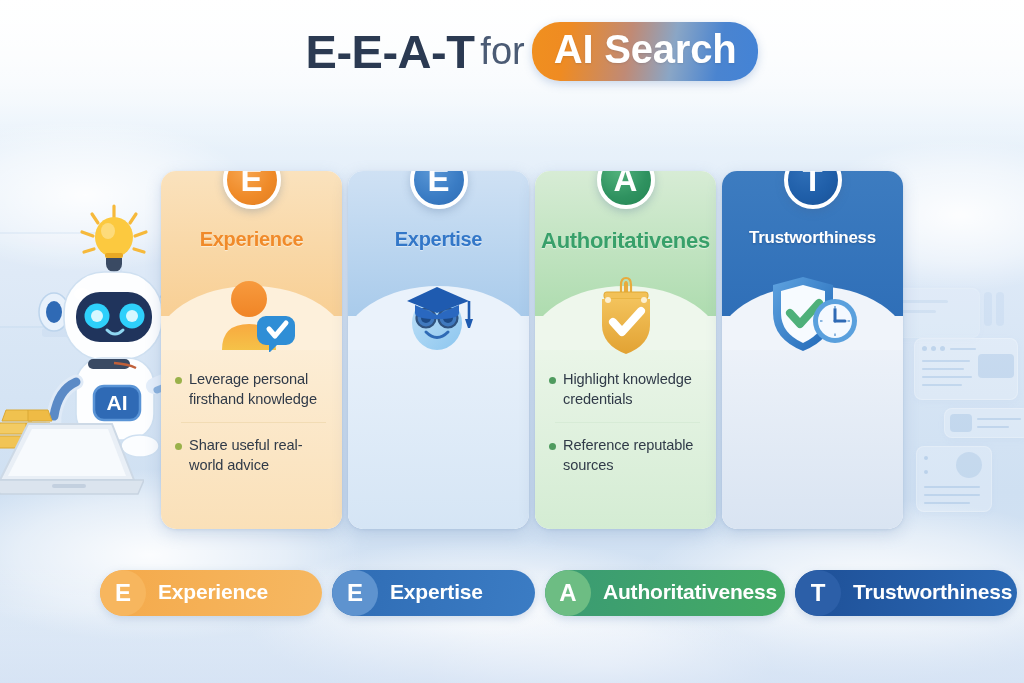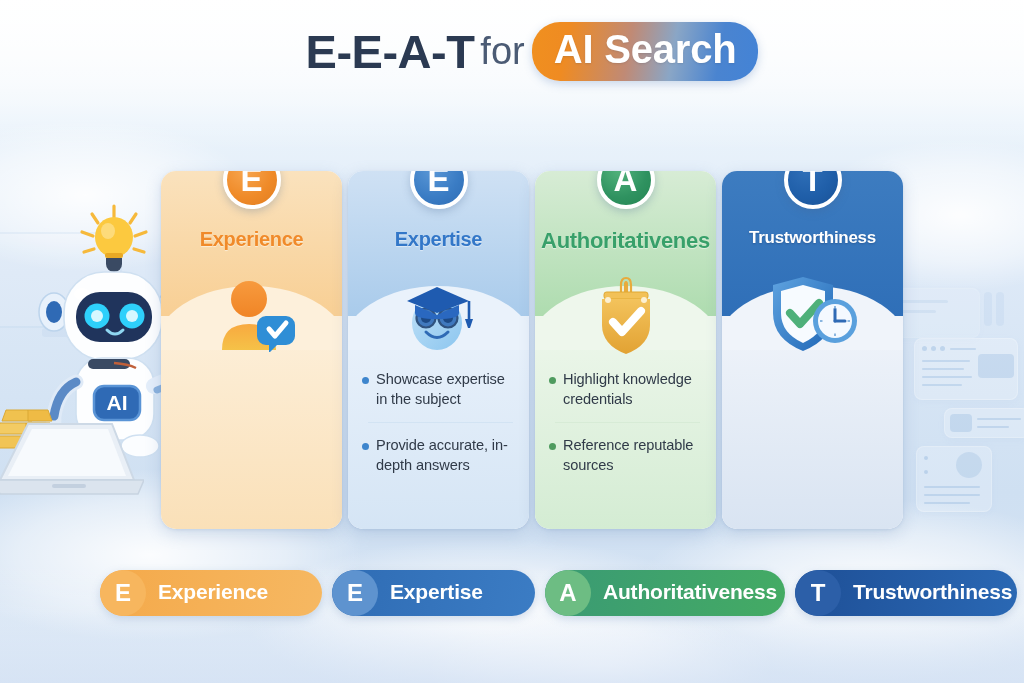--- a/index.html
+++ b/index.html
@@ -333,20 +333,31 @@
             <linearGradient id="gOr2" x1="0" y1="0" x2="0" y2="1">
               <stop offset="0" stop-color="#f8a93f"></stop>
                 <stop offset="1" stop-color="#f5c248"></stop>
             </linearGradient>
           </defs>
           <path d="M62 38 h20 a9 9 0 0 1 9 9 v11 a9 9 0 0 1 -9 9 h-9 l-8 8 v-8 h-3 a9 9 0 0 1 -9 -9 v-11 a9 9 0 0 1 9 -9 z" fill="#2f8ed6"></path>
           <path d="M65 51 l6 7 l11 -13" stroke="#ffffff" stroke-width="5" fill="none" stroke-linecap="round" stroke-linejoin="round"></path>
         </svg>
       </div>
 
+      <div class="bullets">
+        <div class="bl">
+          <span class="dot" style="background:#9ab14a;"></span>
+          <span class="txt">Leverage personal firsthand knowledge</span>
+        </div>
+        <div class="bl-div" style="background:#f2dcb4;"></div>
+        <div class="bl">
+          <span class="dot" style="background:#9ab14a;"></span>
+          <span class="txt">Share useful real-world advice</span>
+        </div>
+      </div>
     </div>
 
     <div class="card c1">
       <div class="card-body" style="background:linear-gradient(180deg,#eaf2fb 0%,#d5e5f5 100%);"></div>
       <div class="card-head" style="background:linear-gradient(180deg,#cfe1f4 0%,#a9cbeb 100%);">
         <div class="wave" style="background:#eaf2fb;"></div>
       </div>
       <div class="badge" style="background:radial-gradient(circle at 36% 30%, #5a97d6 0%, #3a7cc4 58%, #2e6cb4 100%);">E</div>
       <div class="card-title" style="color:#3377c8; text-shadow:0 1px 1px rgba(255,255,255,.5);">Expertise</div>
 
@@ -368,31 +379,20 @@
 
           <path d="M31 55 q11 11 22 0" stroke="#2f6ab5" stroke-width="3" fill="none" stroke-linecap="round"></path>
 
           <path d="M12 24 L42 10 L74 24 L42 36 Z" fill="#1f5bb0"></path>
           <path d="M20 28 v8 q0 6 22 6 q22 0 22 -6 v-8 L42 38 Z" fill="#2a68c0"></path>
           <line x1="74" y1="24" x2="74" y2="42" stroke="#1f5bb0" stroke-width="2.6"></line>
           <path d="M70 42 h8 l-3 9 h-2 z" fill="#1f5bb0"></path>
         </svg>
       </div>
 
-      <div class="bullets">
-        <div class="bl">
-          <span class="dot" style="background:#3d85cd;"></span>
-          <span class="txt">Showcase expertise in the subject</span>
-        </div>
-        <div class="bl-div" style="background:#d2e3f3;"></div>
-        <div class="bl">
-          <span class="dot" style="background:#3d85cd;"></span>
-          <span class="txt">Provide accurate, in-depth answers</span>
-        </div>
-      </div>
     </div>
 
     <div class="card c2">
       <div class="card-body" style="background:linear-gradient(180deg,#eef7ec 0%,#d4ecd3 100%);"></div>
       <div class="card-head" style="background:linear-gradient(180deg,#d7ecd5 0%,#aedcaf 100%);">
         <div class="wave" style="background:#eef7ec;"></div>
       </div>
       <div class="badge" style="background:radial-gradient(circle at 36% 30%, #52b37c 0%, #2f9260 58%, #238551 100%);">A</div>
       <div class="card-title small" style="color:#38a06a; text-shadow:0 1px 1px rgba(255,255,255,.5);">Authoritativenes</div>
 

